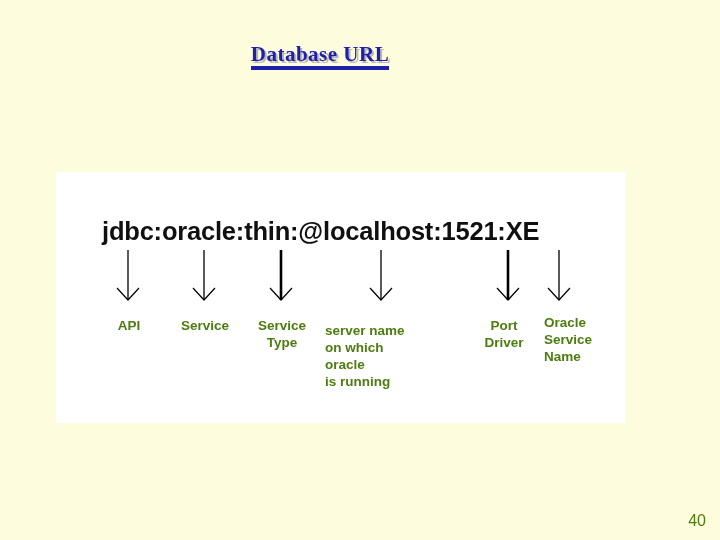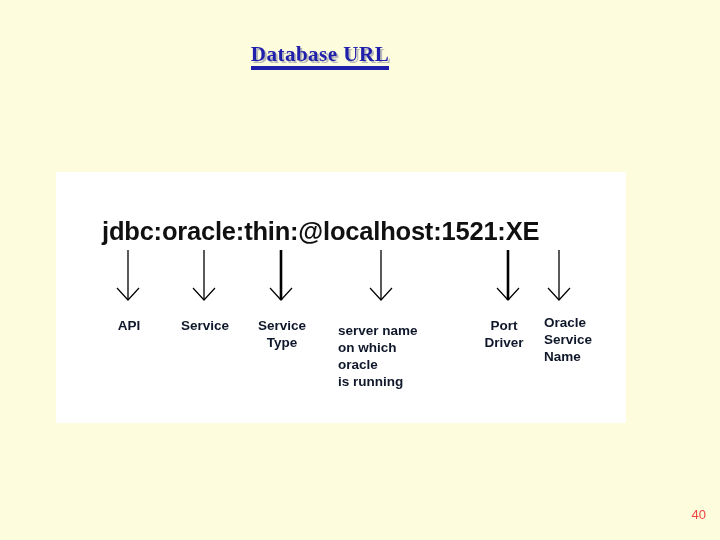--- a/index.html
+++ b/index.html
@@ -72,34 +72,34 @@
     pointer-events: none;
   }
 
   
   .callout-label {
     position: absolute;
     font-family: "Liberation Sans", sans-serif;
     font-weight: bold;
     font-size: 13.5px;
     line-height: 17px;
-    color: #0f172a;
+    color: #4d7c0f;
     white-space: pre-line;
   }
   .callout-label.center { text-align: center; }
   .callout-label.left   { text-align: left; }
 
   
   #page-number {
     position: absolute;
     right: 14px;
-    bottom: 18px;
+    bottom: 10px;
     font-family: "Liberation Sans", sans-serif;
-    font-size: 13px;
-    color: #ef4444;
+    font-size: 16px;
+    color: #4d7c0f;
   }
 </style>
 </head>
 <body>
 
 <div id="slide-title">
   <span class="title-text">Database URL</span>
 </div>
 
 <div id="diagram-panel">
@@ -131,21 +131,21 @@
         <line x1="503" y1="78" x2="503" y2="128" stroke="#000" stroke-width="1.3"></line>
         <path d="M492,116 L503,128 L514,116" fill="none" stroke="#000" stroke-width="1.2"></path>
       </g>
     </svg>
 
   <div id="labels-layer">
       <div class="callout-label center" style="left: 52px; top: 145px; width: 42px;">API</div>
       <div class="callout-label center" style="left: 108px; top: 145px; width: 82px;">Service</div>
       <div class="callout-label center" style="left: 196px; top: 145px; width: 60px;">Service
 Type</div>
-      <div class="callout-label left" style="left: 282px; top: 150px; width: 110px;">server name
+      <div class="callout-label left" style="left: 269px; top: 150px; width: 110px;">server name
 on which
 oracle
 is running</div>
       <div class="callout-label center" style="left: 404px; top: 145px; width: 88px;">Port
 Driver</div>
       <div class="callout-label left" style="left: 488px; top: 142px; width: 76px;">Oracle
 Service
 Name</div>
     </div>
 

